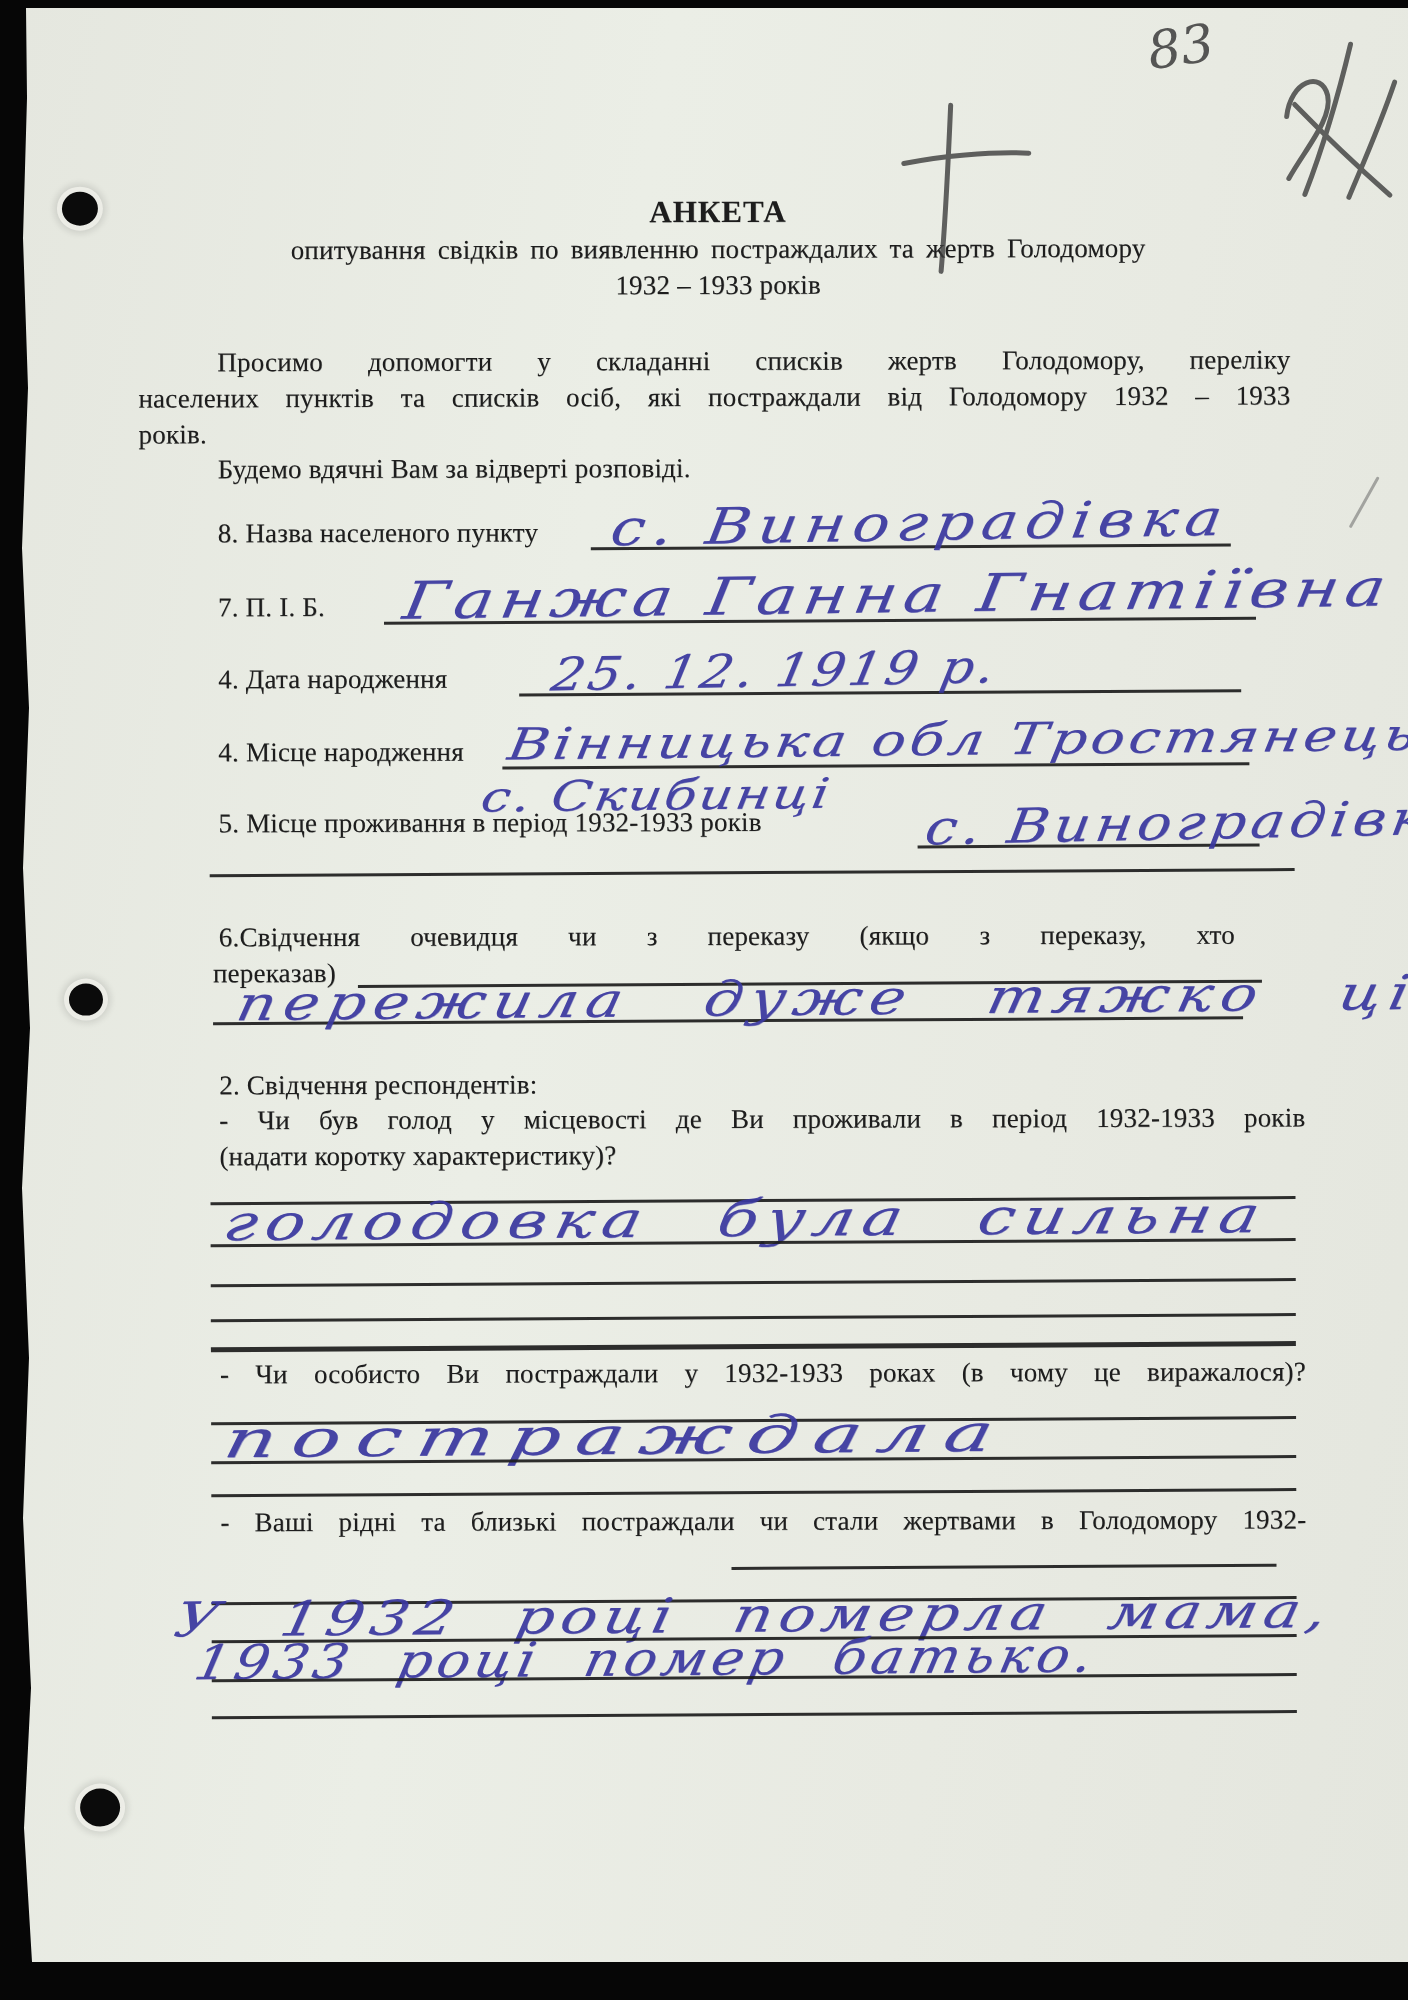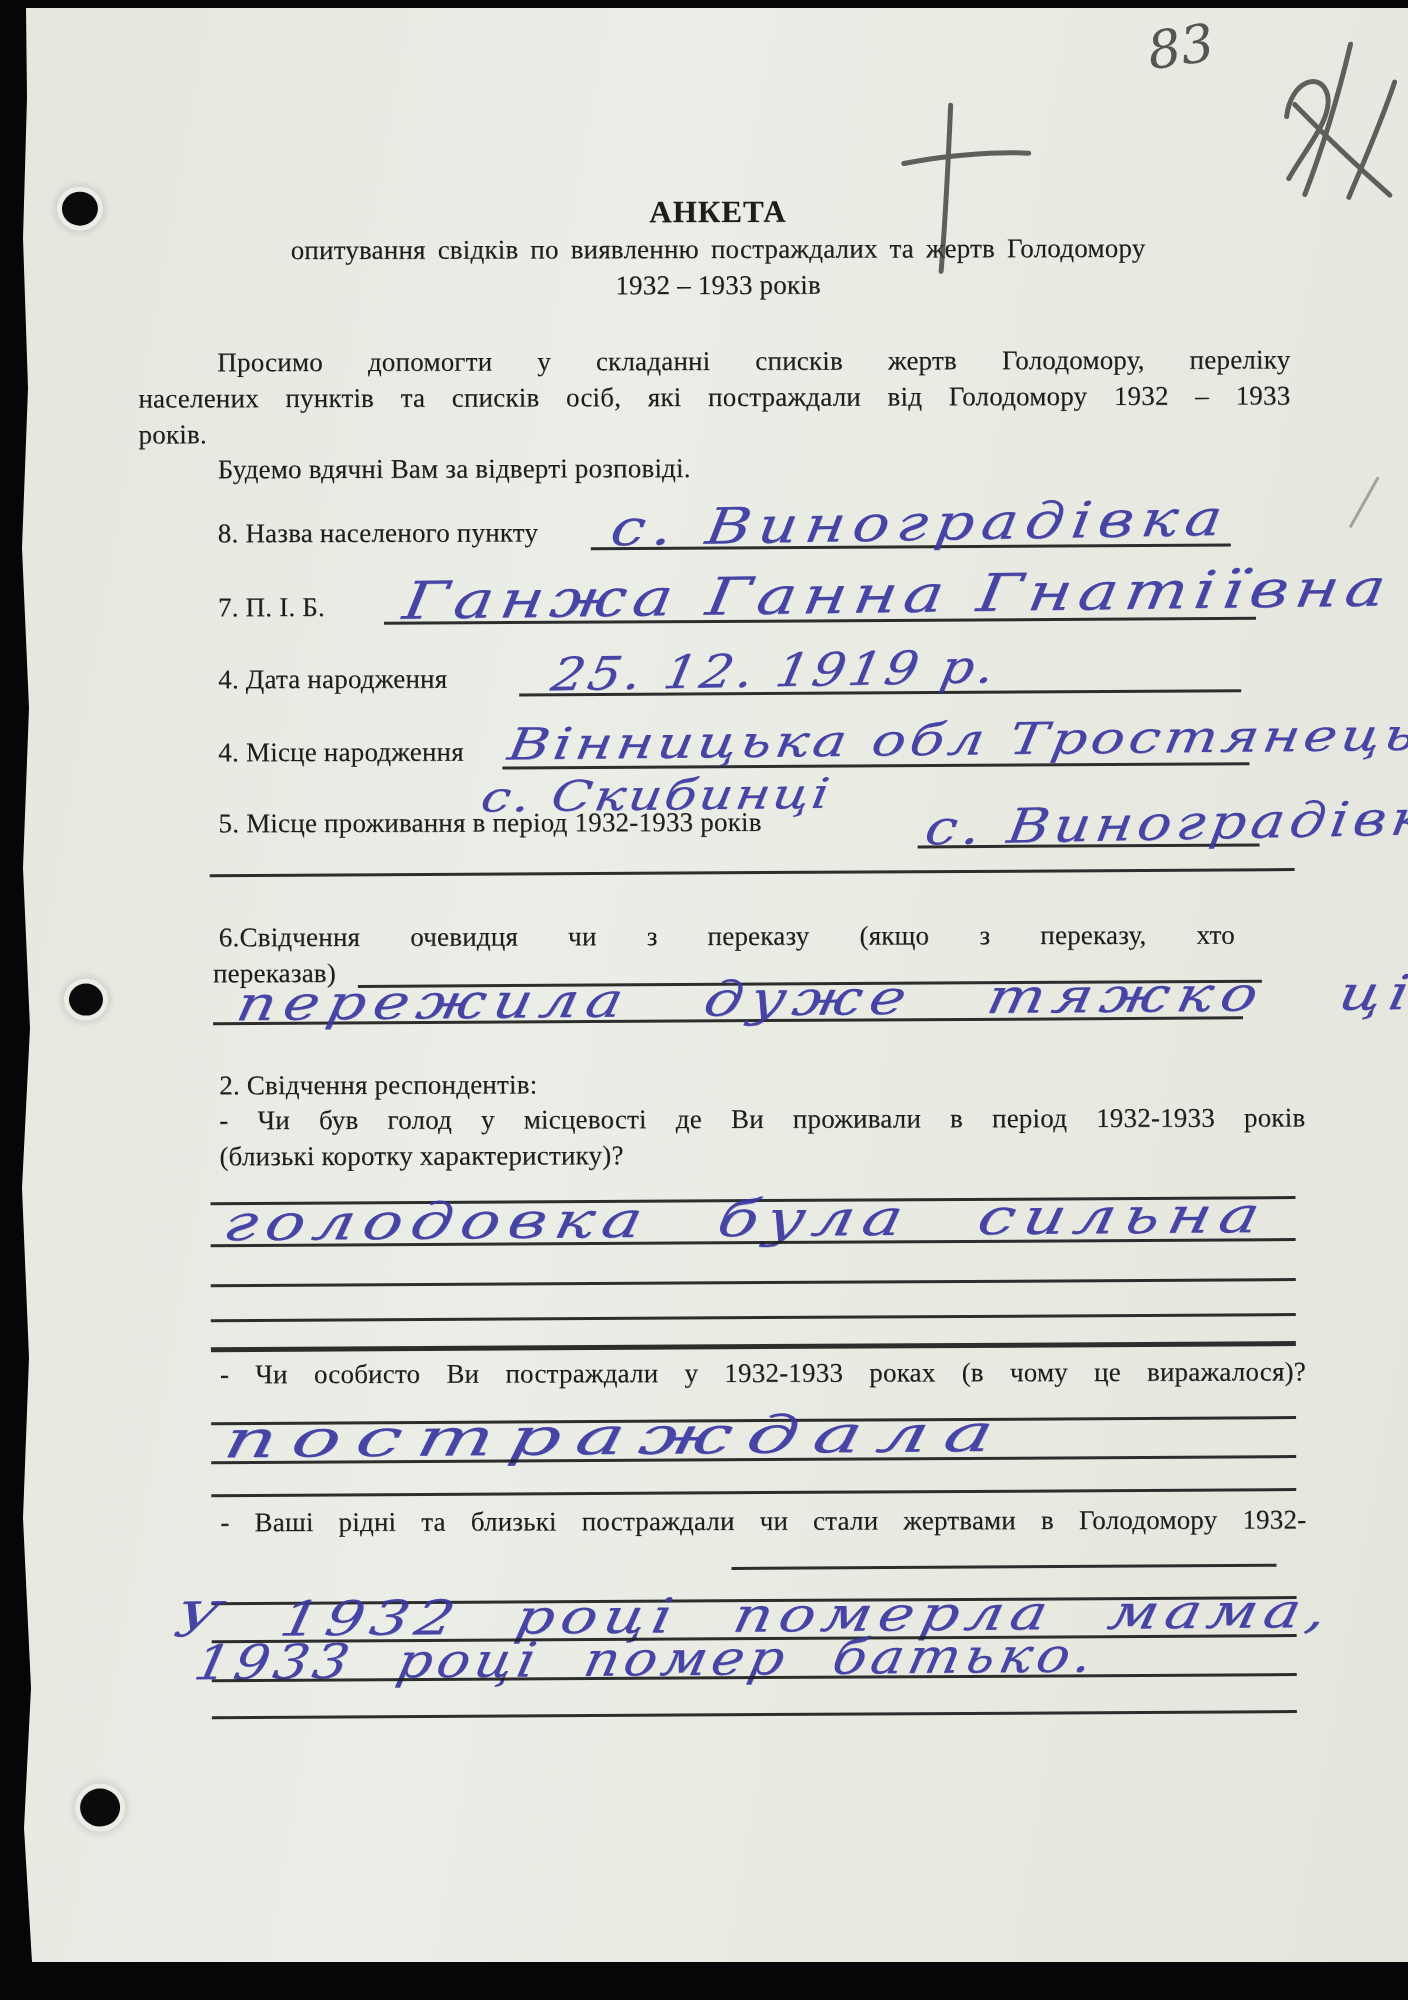--- a/index.html
+++ b/index.html
@@ -68,21 +68,21 @@
 
     <div class="pt jl" style="left:219px;top:920px;width:1016px;">6.Свідчення очевидця чи з переказу (якщо з переказу, хто</div>
     <div class="pt" style="left:213px;top:956px;">переказав)</div>
     <div class="rule" style="left:358px;top:984px;width:904px;"></div>
     <div class="rule" style="left:213px;top:1021px;width:1030px;"></div>
     <span class="hw" style="left:232px;top:974px;font-size:48px;letter-spacing:6px;word-spacing:38px;transform:skewX(-12deg) scaleX(1.26) rotate(-0.5deg);">пережила дуже тяжко ці роки</span>
 
     <div class="pt" style="left:219px;top:1068px;">2.  Свідчення респондентів:</div>
 
     <div class="pt jl" style="left:219px;top:1103px;width:1086px;">- Чи був голод у місцевості де Ви проживали в період 1932-1933 років</div>
-    <div class="pt" style="left:219px;top:1139px;">(близькі коротку характеристику)?</div>
+    <div class="pt" style="left:219px;top:1139px;">(надати коротку характеристику)?</div>
     <div class="rule" style="left:210px;top:1201px;width:1085px;"></div>
     <span class="hw" style="left:218px;top:1193px;font-size:50px;letter-spacing:6px;word-spacing:30px;transform:skewX(-12deg) scaleX(1.32) rotate(-0.4deg);">голодовка була сильна</span>
     <div class="rule" style="left:210px;top:1243px;width:1085px;"></div>
     <div class="rule" style="left:210px;top:1283px;width:1085px;"></div>
     <div class="rule" style="left:210px;top:1318px;width:1085px;"></div>
     <div class="rule" style="left:210px;top:1346px;width:1085px;border-top-width:5px;"></div>
 
     <div class="pt jl" style="left:219px;top:1357px;width:1086px;">- Чи особисто Ви постраждали у 1932-1933 роках (в чому це виражалося)?</div>
     <div class="rule" style="left:210px;top:1421px;width:1085px;"></div>
     <span class="hw" style="left:218px;top:1408px;font-size:52px;letter-spacing:10px;transform:skewX(-12deg) scaleX(1.55) rotate(-0.5deg);">постраждала</span>

